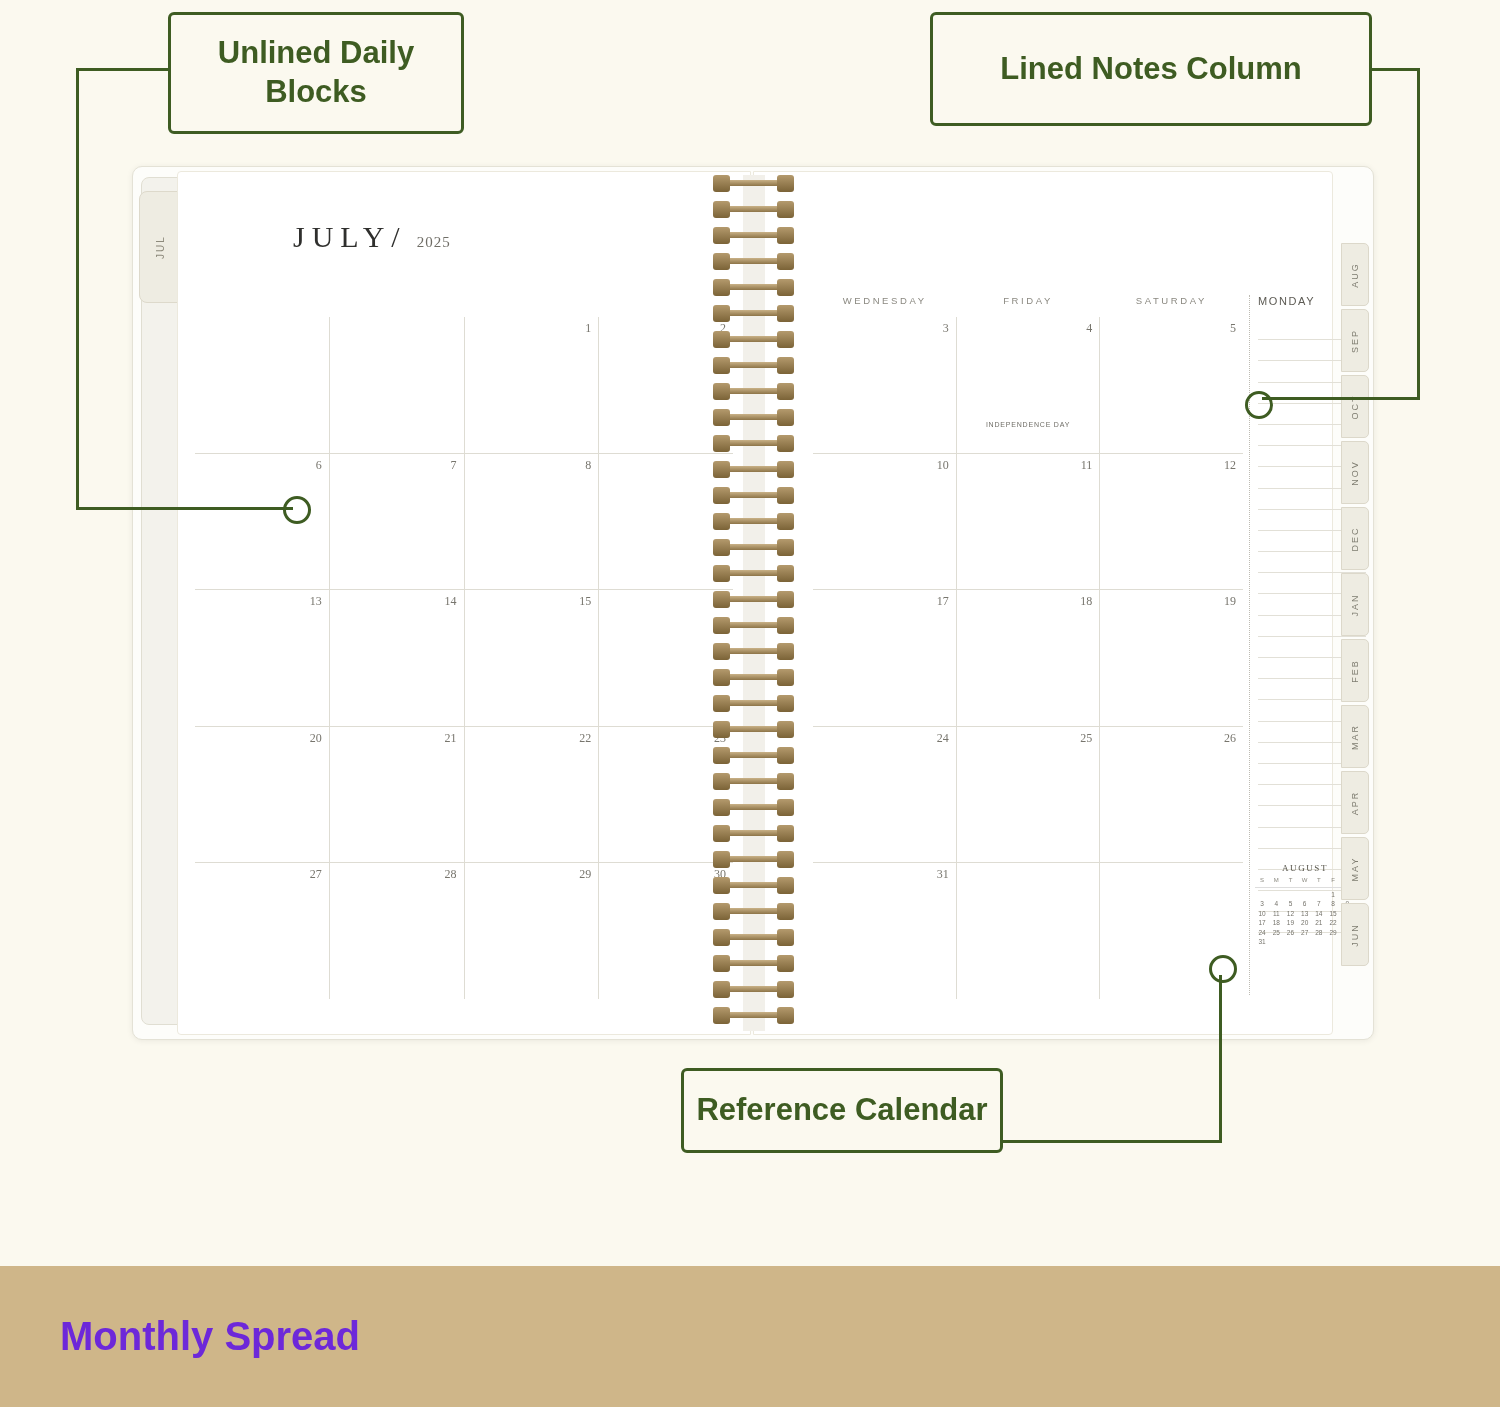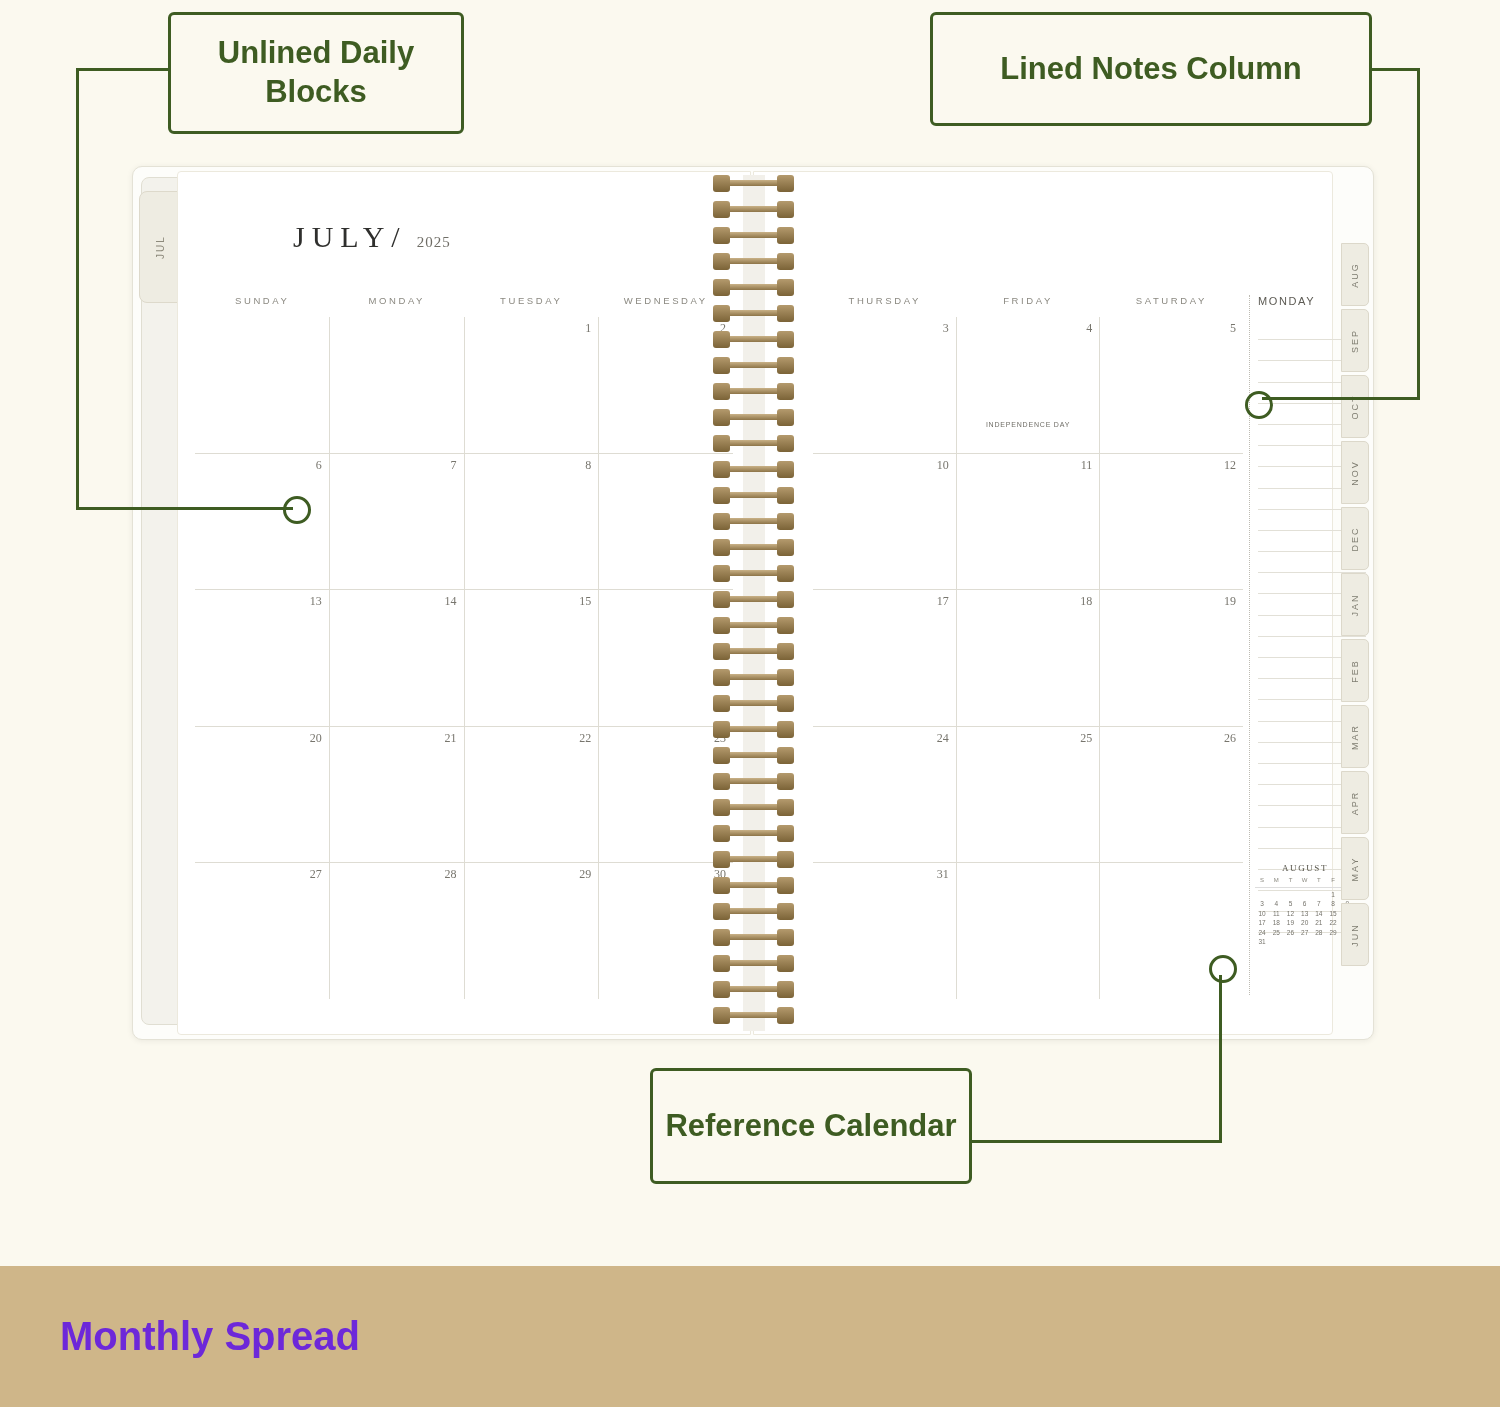--- a/index.html
+++ b/index.html
@@ -33,21 +33,21 @@
   }
   #callout-unlined {
     left: 168px; top: 12px; width: 296px; height: 122px;
     font-size: 31px;
   }
   #callout-notes {
     left: 930px; top: 12px; width: 442px; height: 114px;
     font-size: 31px;
   }
   #callout-reference {
-    left: 650px; top: 1068px; width: 322px; height: 116px;
+    left: 681px; top: 1068px; width: 322px; height: 85px;
     font-size: 31px;
     justify-content: center;
   }
 
   
   .conn {
     position: absolute;
     background: transparent;
     border-color: #3e5c22;
     border-style: solid;
@@ -510,28 +510,22 @@
         <div class="bar"></div>
         <div class="cap l"></div>
         <div class="cap r"></div>
       </div>
     </div>
 
   <div id="month-title">
     <span>JULY/</span><span id="month-year">2025</span>
   </div>
 
-  <div class="dow-row" id="dow-left">
-      <div class="dow">SUNDAY</div>
-      <div class="dow">MONDAY</div>
-      <div class="dow">TUESDAY</div>
+  <div class="dow-row" id="dow-right">
       <div class="dow">WEDNESDAY</div>
-    </div>
-  <div class="dow-row" id="dow-right">
-      <div class="dow">THURSDAY</div>
       <div class="dow">FRIDAY</div>
       <div class="dow">SATURDAY</div>
     </div>
 
   <div class="grid" id="grid-left">
       <div class="grid-row">
         <div class="cell"></div>
         <div class="cell"></div>
         <div class="cell">
           <div class="num">1</div>

